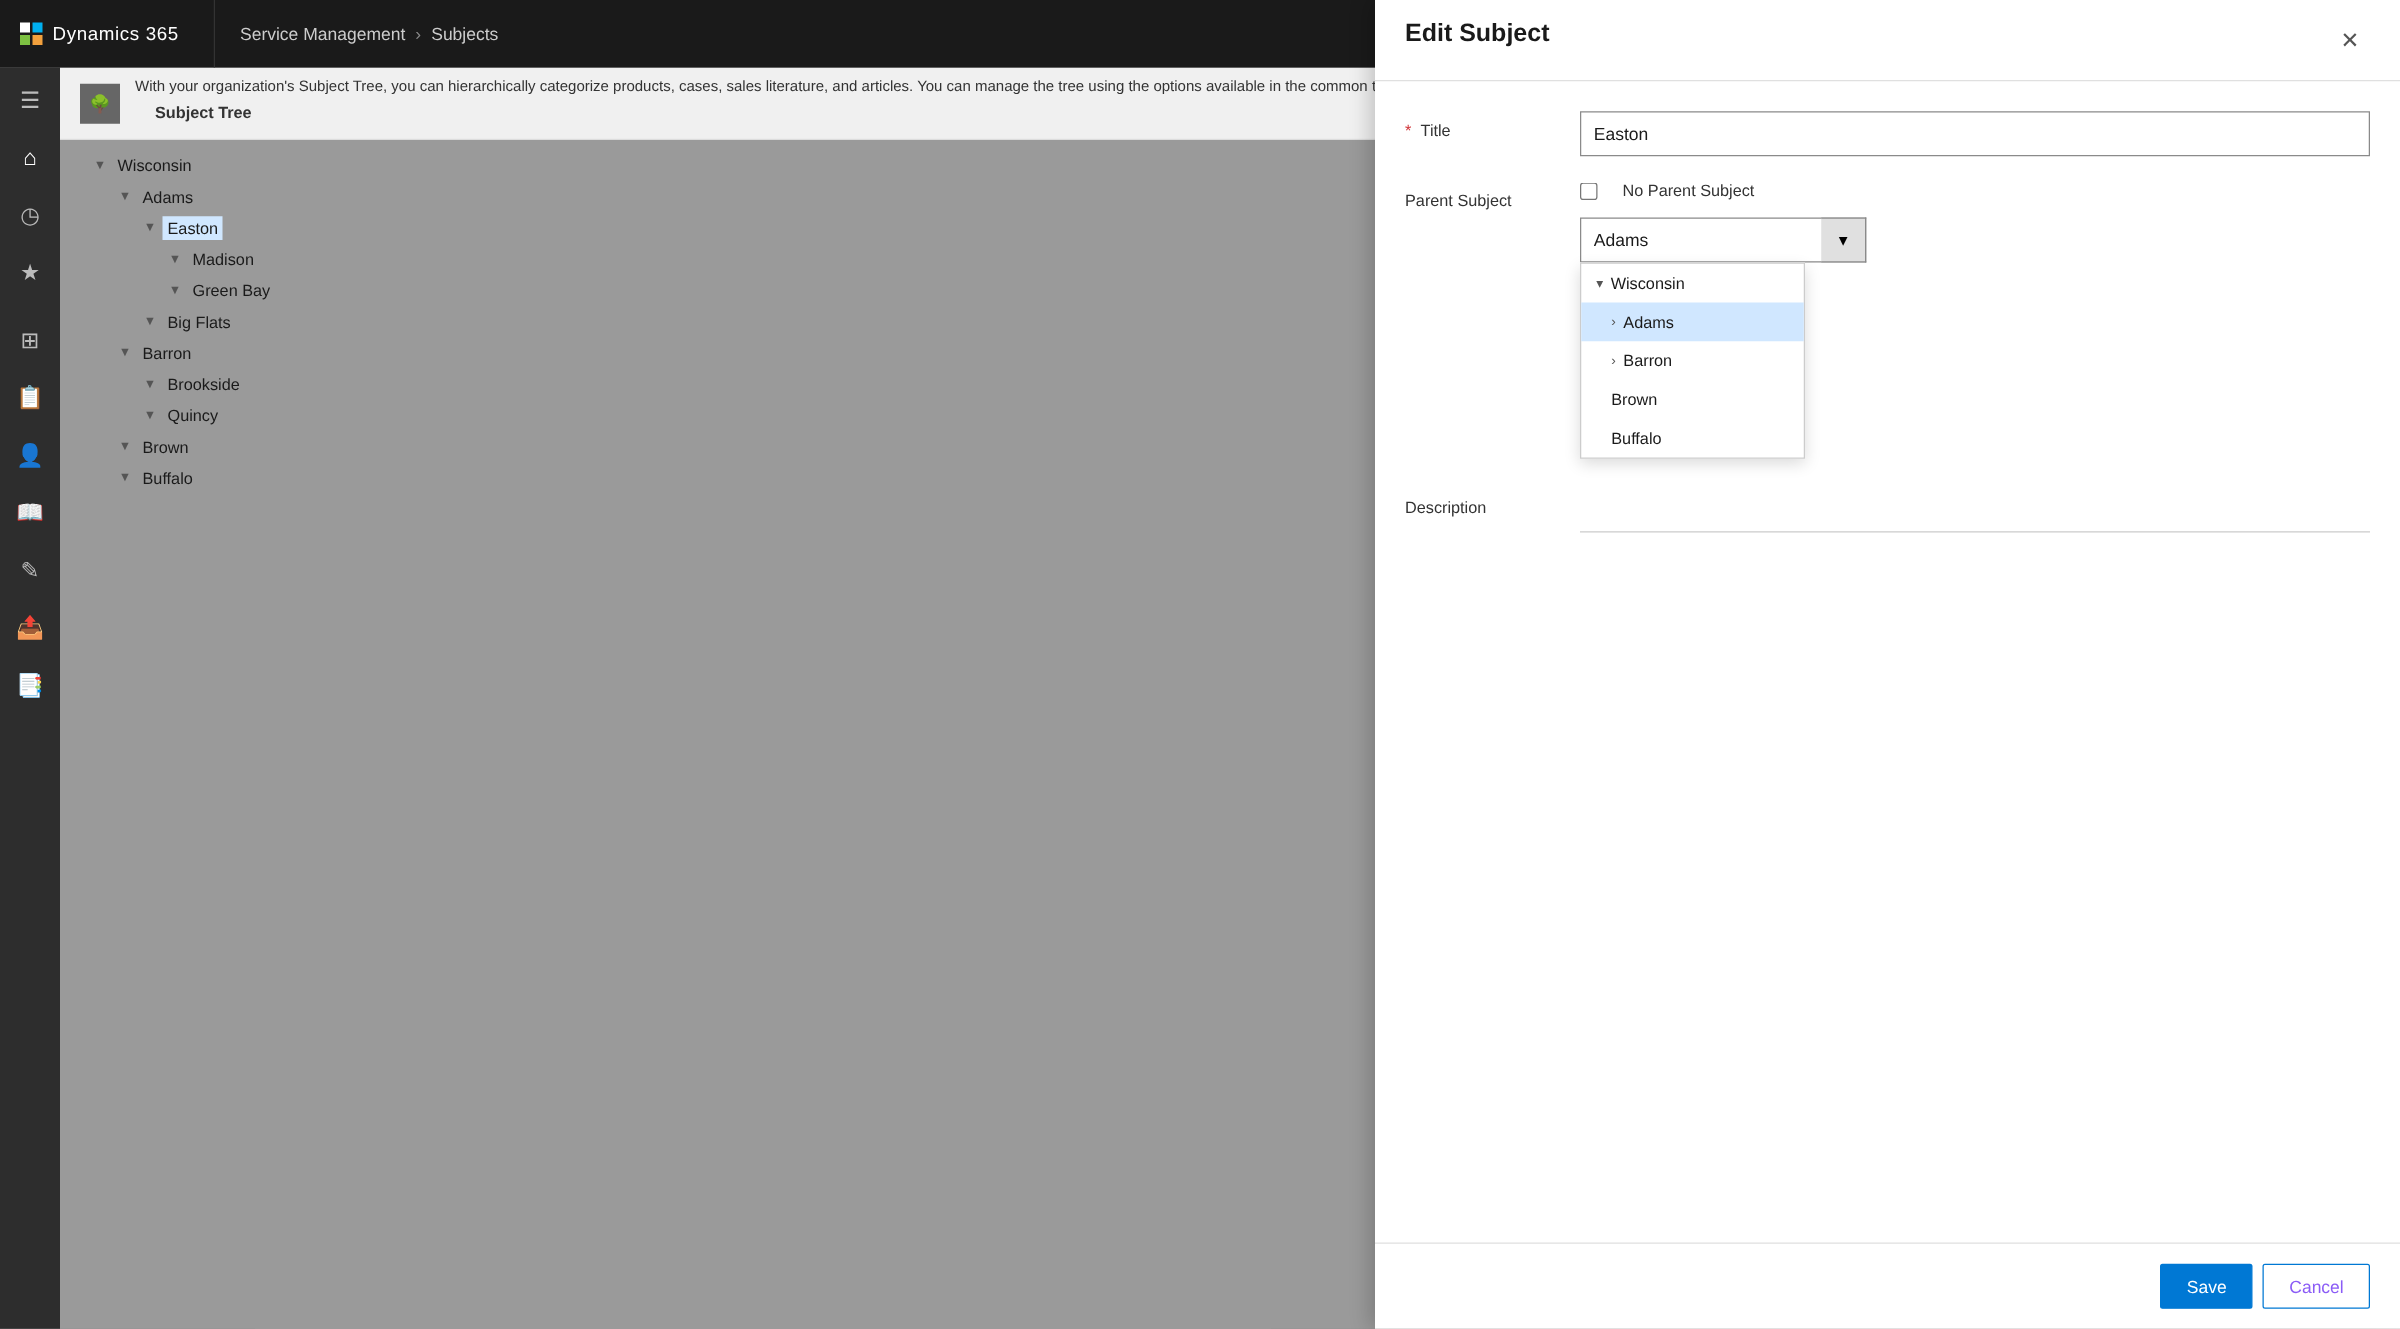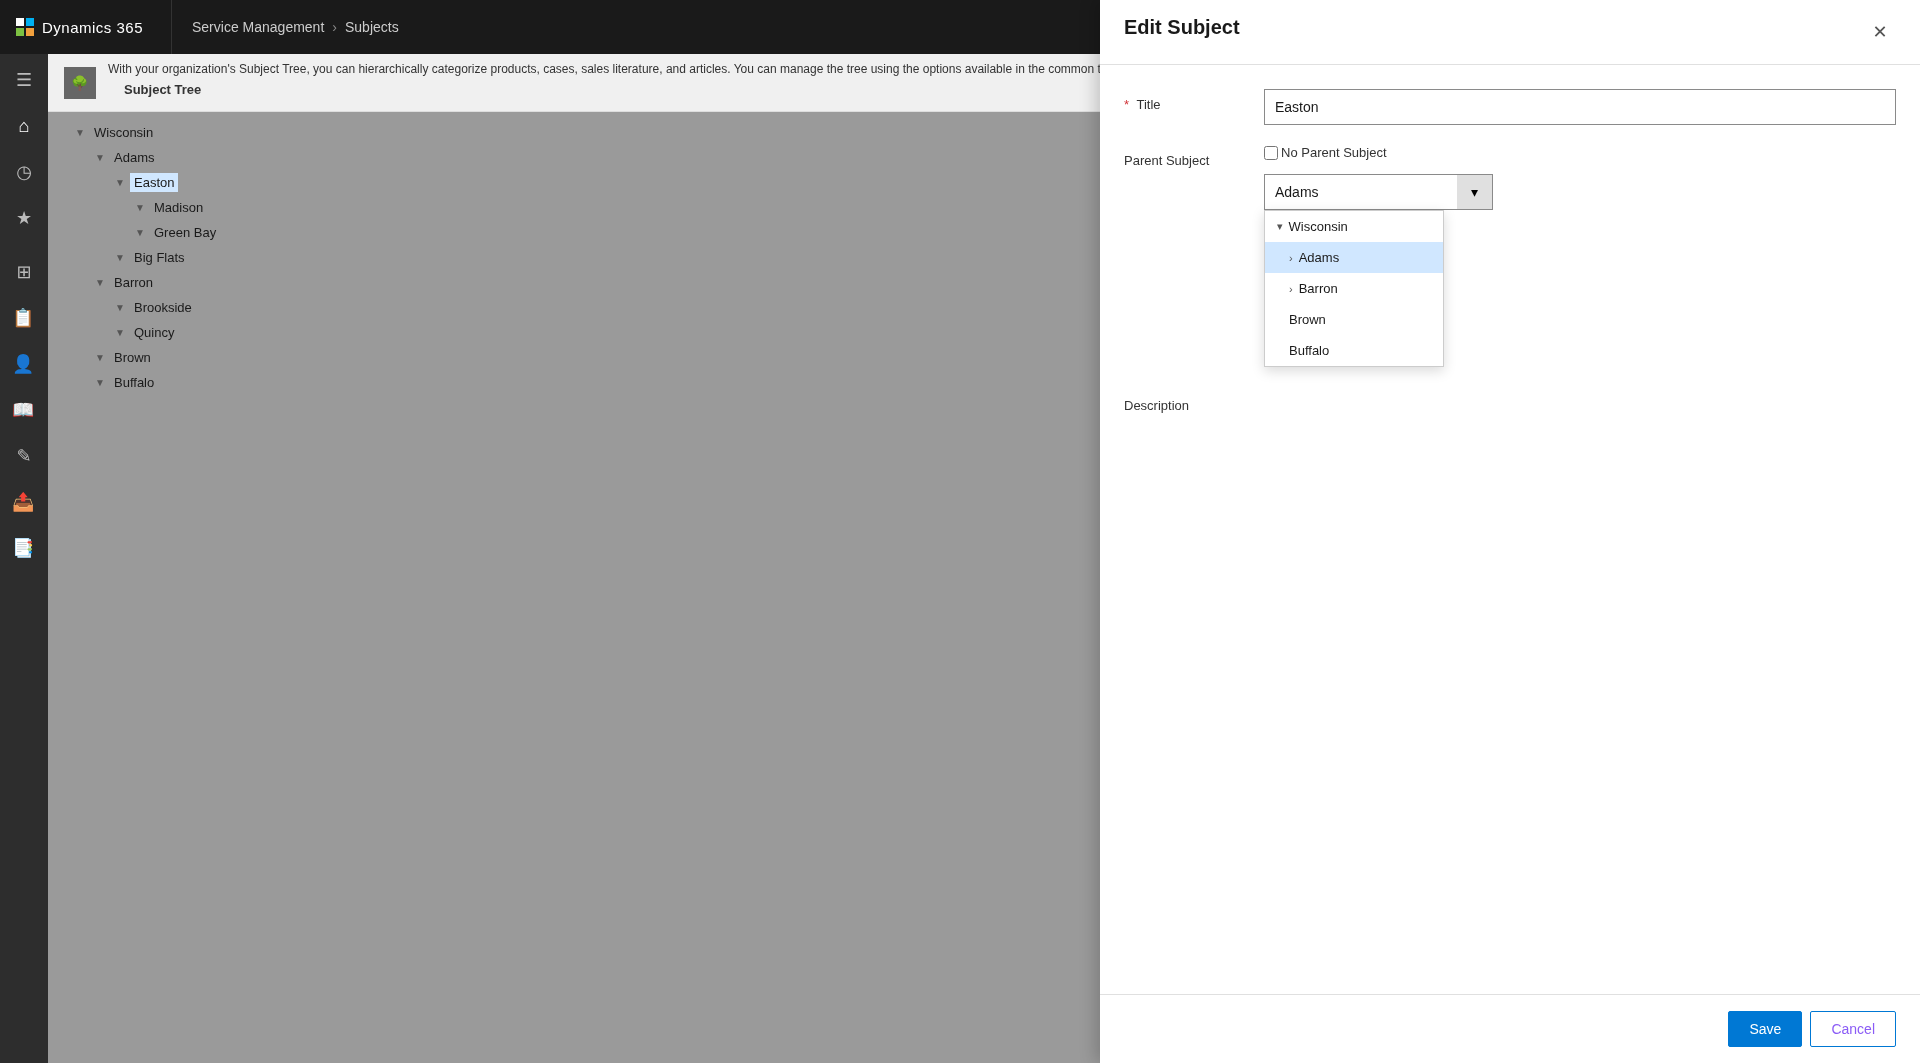--- a/index.html
+++ b/index.html
@@ -311,21 +311,21 @@
     .dropdown-list-item.highlighted { background: #d0e7ff; }
     .dropdown-list-item .item-chevron {
       margin-right: 6px;
       font-size: 11px;
       color: #555;
     }
 
     .no-parent-row {
       display: flex;
       align-items: center;
-      gap: 3px;
+      gap: 20px;
       margin-bottom: 8px;
     }
     .no-parent-row input[type="checkbox"] {
       width: 14px;
       height: 14px;
       cursor: pointer;
     }
     .no-parent-label {
       font-size: 13px;
       color: #333;
@@ -528,21 +528,21 @@
               <span>Brown</span>
             </div>
             <div class="dropdown-list-item" style="padding-left:24px;">
               <span>Buffalo</span>
             </div>
           </div>
         </div>
       </div>
     </div>
 
-    <div class="form-row" style="margin-top:180px;flex-direction:column;">
+    <div class="form-row" style="margin-top:180px;">
       <div class="form-label">
         <span>Description</span>
       </div>
       <div class="form-field">
         <div class="description-underline"></div>
       </div>
     </div>
   </div>
 
   <div class="panel-footer">

